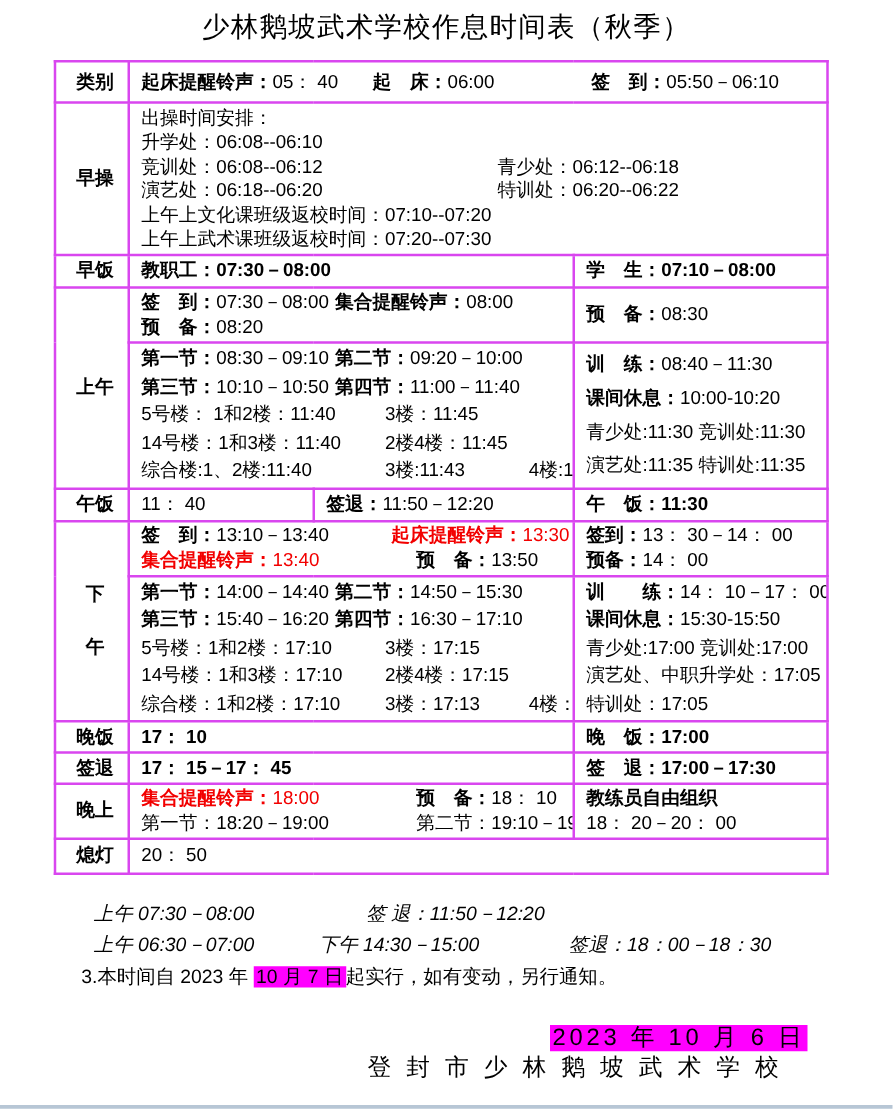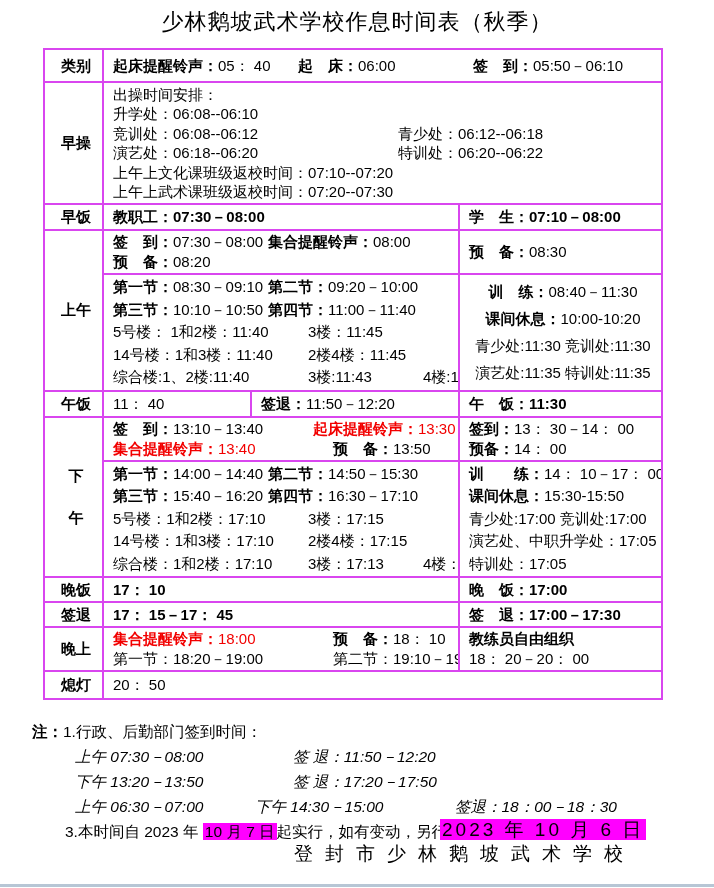--- a/index.html
+++ b/index.html
@@ -25,21 +25,21 @@
   .red{color:#f20000;}
   .seg{display:inline-block;white-space:nowrap;vertical-align:top;}
   .w115{width:115px}.w155{width:155px}.w175{width:175px}.w185{width:185px}
   .w195{width:195px}.w200{width:200px}.w218{width:218px}.w220{width:220px}
   .w285{width:285px}.w180{width:180px}
   tr.r1{height:33px} tr.r2{height:122px} tr.r3{height:26px} tr.r4{height:40px}
   tr.r5{height:115px} tr.r6{height:26px} tr.r7{height:43px} tr.r8{height:115px}
   tr.r9{height:25px} tr.r10{height:25px} tr.r11{height:41px} tr.r12{height:28px}
   tr.r2 td div{line-height:19.5px;}
   tr.r5 td.lc div, tr.r8 td.lc div{line-height:22.5px;white-space:nowrap;}
-  tr.r5 td.rc div{line-height:27px;white-space:nowrap;text-align:center;}
+  tr.r5 td.rc div{line-height:27px;white-space:nowrap;}
   tr.r8 td.rc div{line-height:22.5px;white-space:nowrap;}
   tr.r4 td div, tr.r7 td div, tr.r11 td div{line-height:20px;white-space:nowrap;}
   .cat-stack{display:flex;flex-direction:column;align-items:center;gap:22px;}
   .notes{margin:19px 0 0 32px;font-size:15.5px;line-height:25px;}
   .ind1{padding-left:43px;font-style:italic;} .ind2{padding-left:33px;}
   .hl{background:#ff00ff;padding:0 2px;}
   .school{position:absolute;left:294px;top:841px;font-size:19px;letter-spacing:12px;white-space:nowrap;}
   .docdate{position:absolute;left:440px;top:817px;font-size:19px;letter-spacing:3px;white-space:nowrap;}
   .bottom-line{position:absolute;left:0;top:884px;width:714px;height:3px;background:#b7c6d5;}
 </style>
@@ -173,22 +173,20 @@
   </tr>
 
   <tr class="r12">
     <td class="cat">熄灯</td>
     <td colspan="3">20： 50</td>
   </tr>
 </tbody>
   </table>
 
 <div class="notes">
-  <div><span class="b">注：</span><span>1.行政、后勤部门签到时间：</span></div>
   <div class="ind1"><span class="seg w218">上午 07:30－08:00</span><span>签  退：11:50－12:20</span></div>
-  <div class="ind1"><span class="seg w218">下午 13:20－13:50</span><span>签  退：17:20－17:50</span></div>
   <div class="ind1"><span class="seg w180">上午 06:30－07:00</span><span class="seg w200">下午 14:30－15:00</span><span>签退：18：00－18：30</span></div>
   <div class="ind2"><span>3.本时间自 2023 年 </span><span class="hl">10 月 7 日</span><span>起实行，如有变动，另行通知。</span></div>
 </div>
 
 <div class="school">登封市少林鹅坡武术学校</div>
 <div class="docdate"><span class="hl">2023 年 10 月 6 日</span></div>
 <div class="bottom-line"></div>
 
 </body></html>

